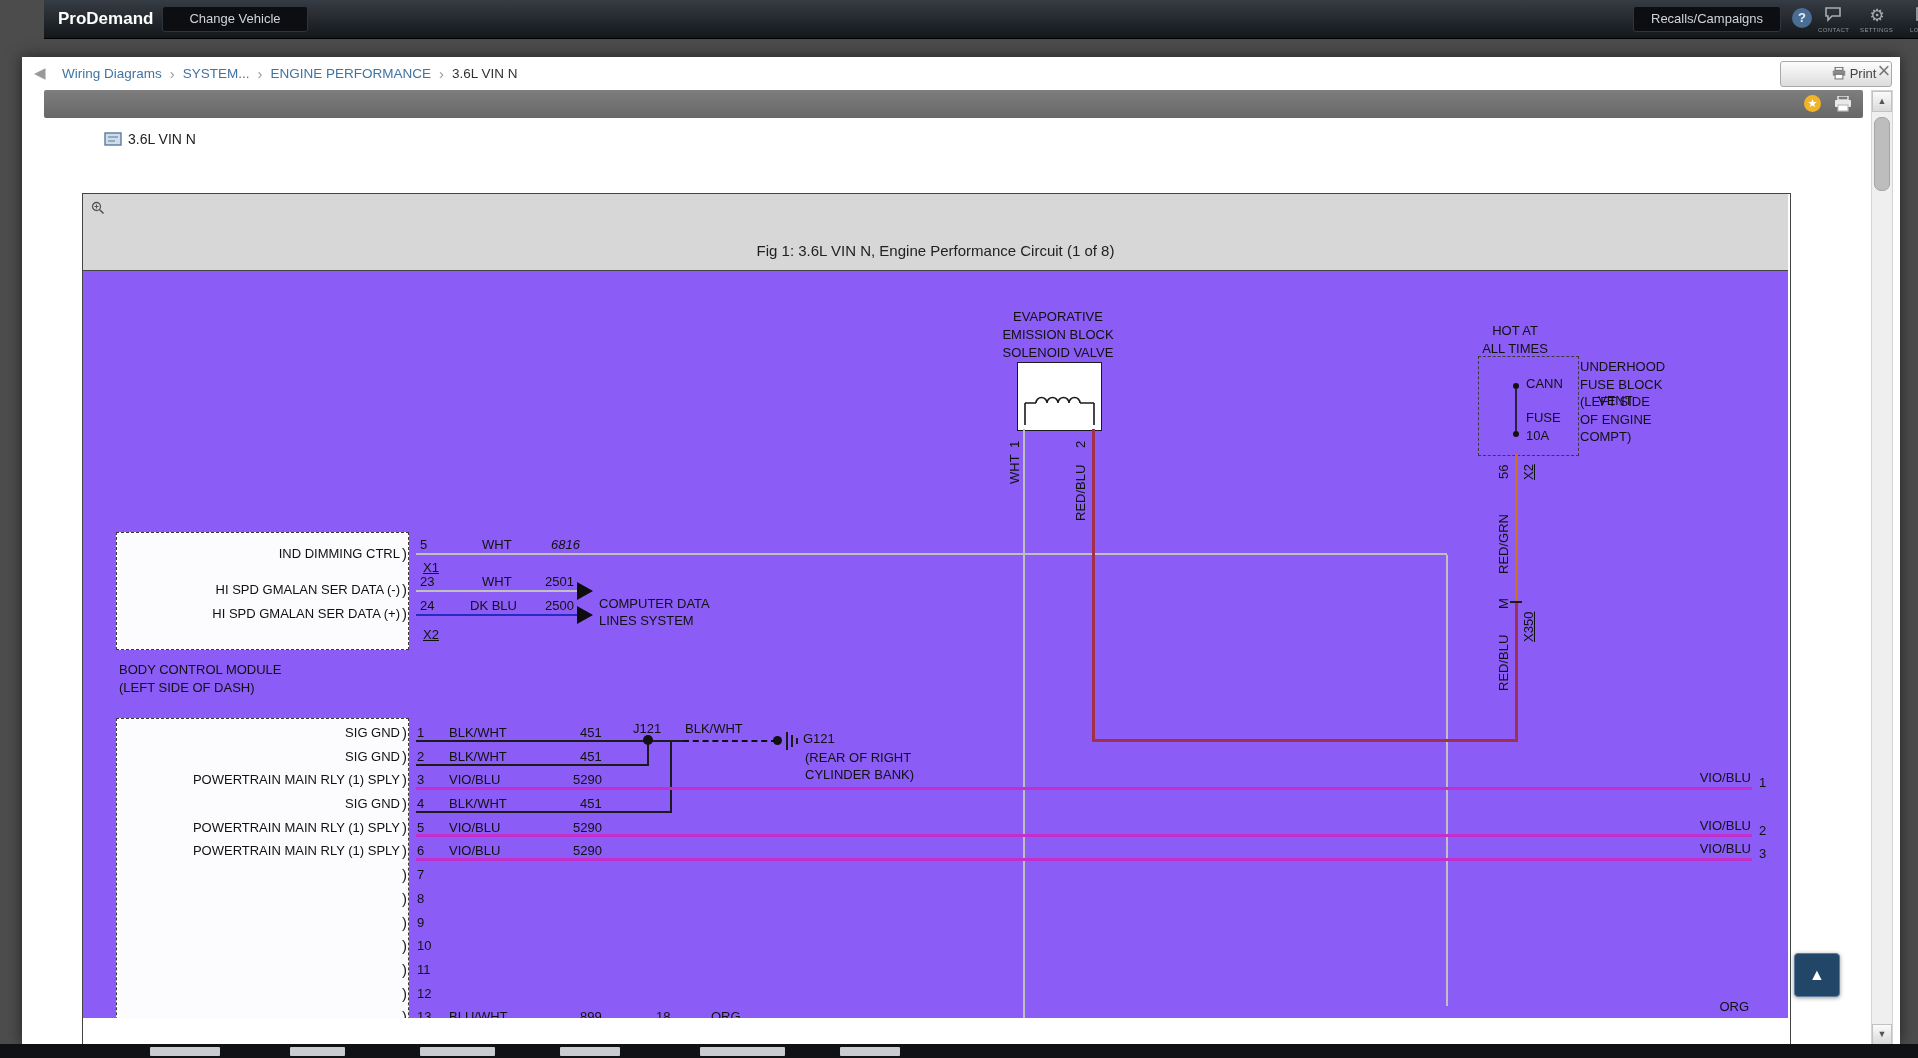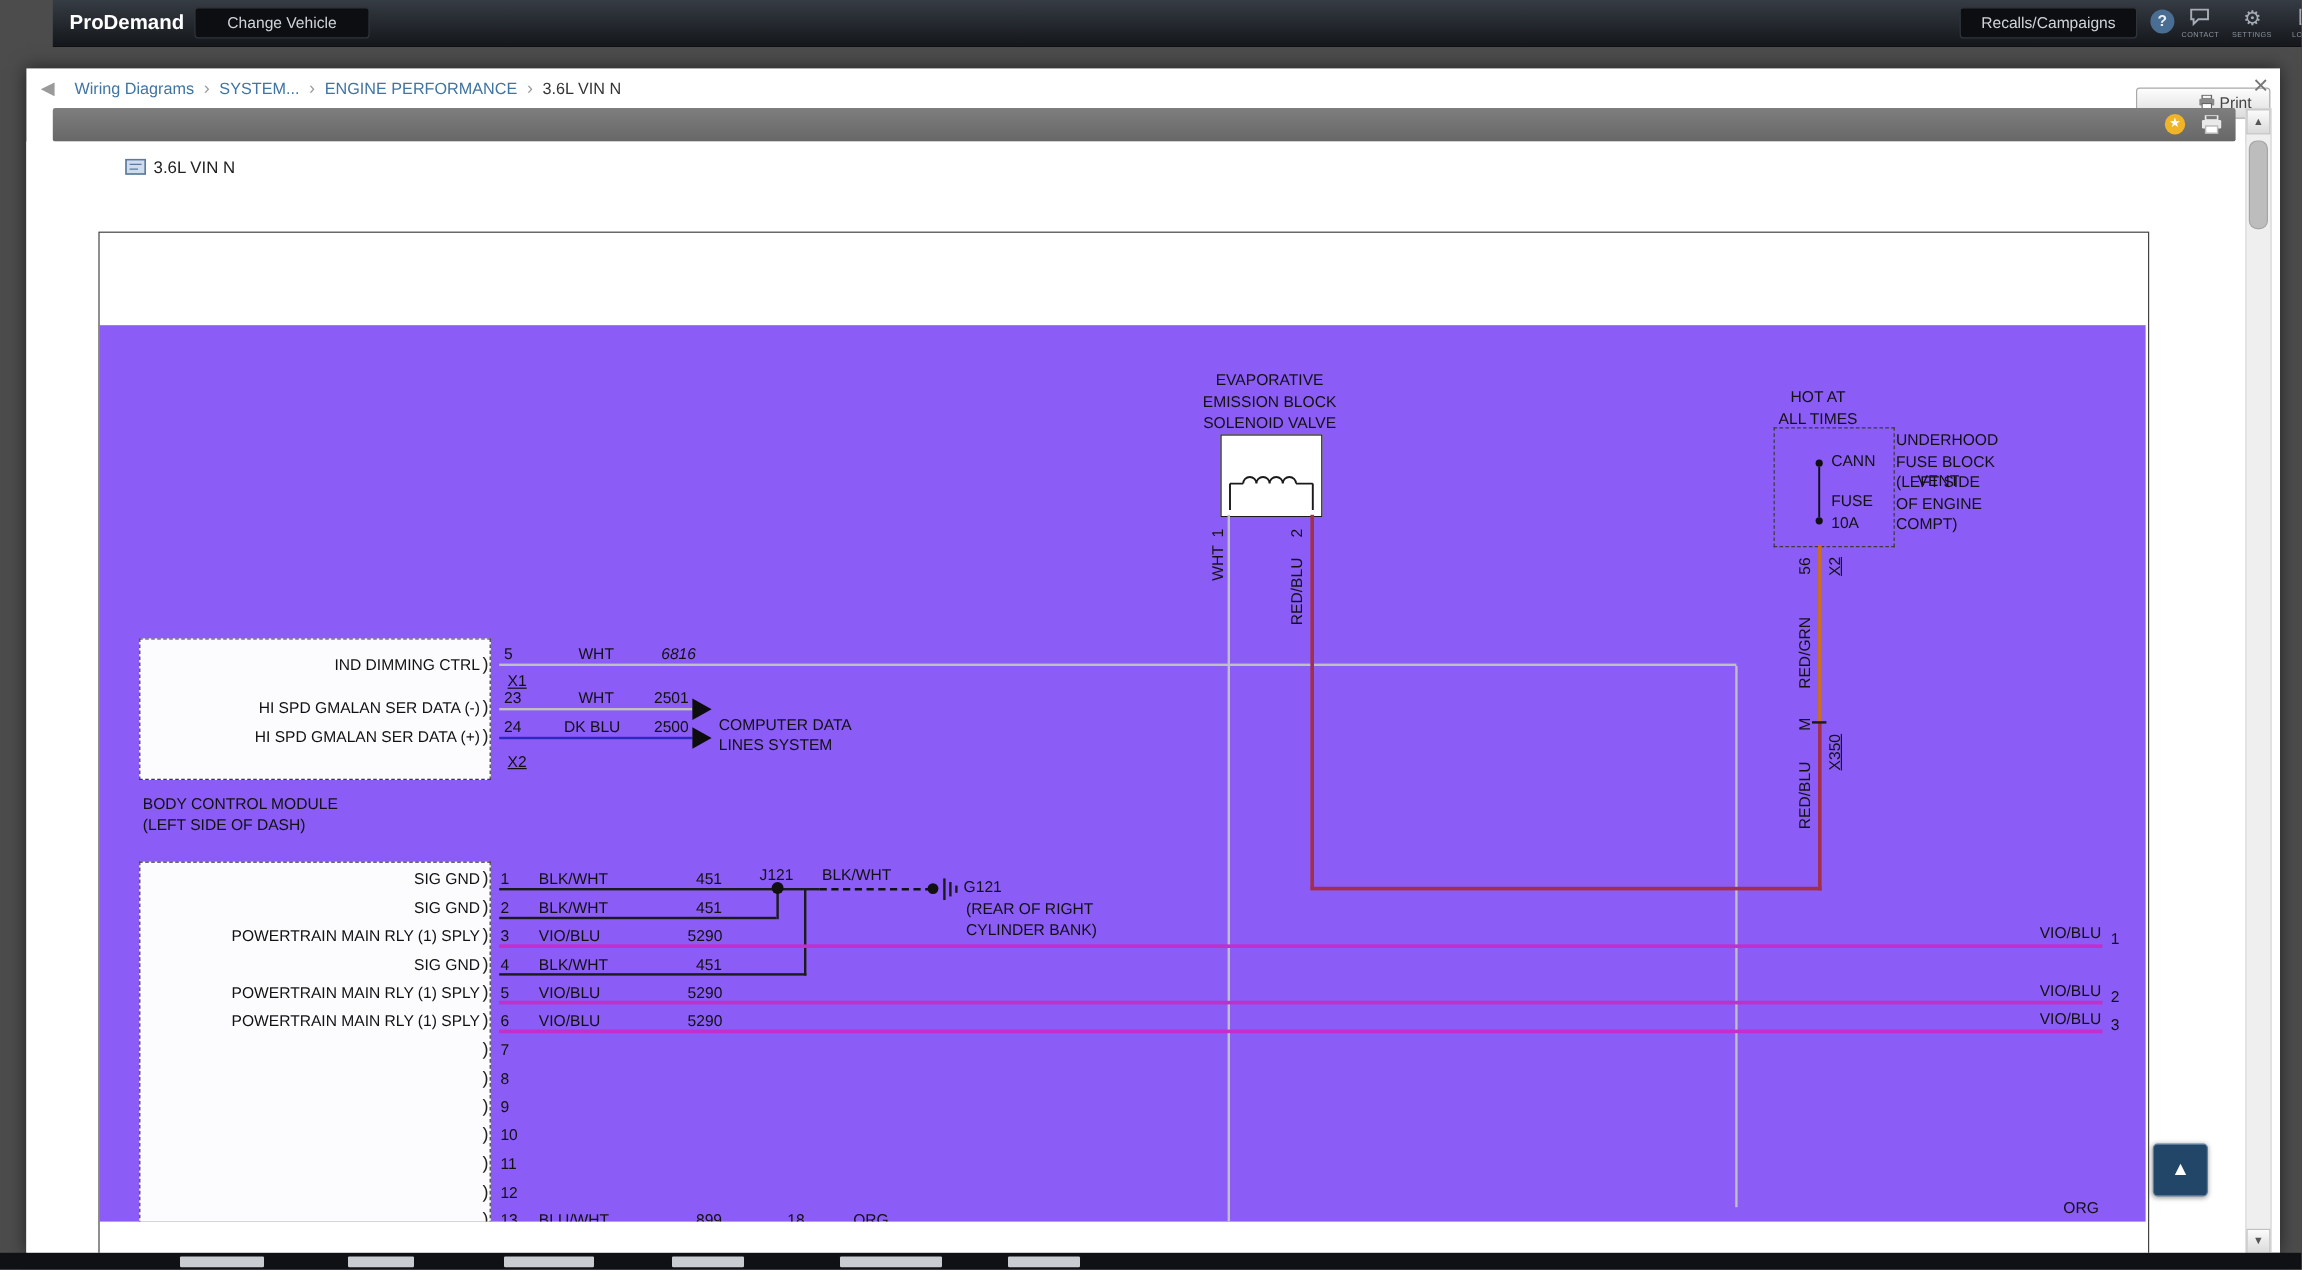--- a/index.html
+++ b/index.html
@@ -19,21 +19,21 @@
 
   
   .panel{position:absolute;left:22px;top:57px;width:1878px;height:987px;background:#fff;
          box-shadow:0 0 14px rgba(0,0,0,.55);}
   .crumb-row{position:absolute;left:0;top:0;width:1878px;height:33px;}
   .back-ico{position:absolute;left:12px;top:7px;font-size:15px;color:#9a9a9a;}
   .crumbs{position:absolute;left:40px;top:0;height:33px;display:flex;align-items:center;gap:8px;font-size:13.5px;}
   .crumb-link{color:#3f74a3;}
   .crumb-cur{color:#333;}
   .crumb-sep{color:#999;font-size:15px;}
-  .print-btn{position:absolute;left:1758px;top:16px;width:74px;height:24px;border:1px solid #a9a9a9;border-radius:3px;
+  .print-btn{position:absolute;left:1758px;top:4px;width:74px;height:24px;border:1px solid #a9a9a9;border-radius:3px;
              background:linear-gradient(#fdfdfd,#dcdcdc);color:#444;font-size:13px;line-height:23px;text-align:center;padding-left:36px;}
   .close-x{position:absolute;left:1850px;top:1px;font-size:22px;color:#777;width:24px;text-align:center;}
 
   .toolbar{position:absolute;left:22px;top:33px;width:1819px;height:28px;border-radius:2px;
            background:linear-gradient(#7e7e7e,#676767);}
   .star-badge{position:absolute;left:1760px;top:5px;width:17px;height:17px;border-radius:50%;background:#f0b429;
               color:#fff;font-size:11px;text-align:center;line-height:17px;}
 
   
   .scrollbar{position:absolute;left:1849px;top:33px;width:20px;height:954px;background:#efefef;border:1px solid #d5d5d5;}
@@ -149,20 +149,31 @@
       <div class="doc-ico">
         <svg width="18" height="14" viewBox="0 0 18 14">
             <rect x="1" y="1" width="16" height="12" fill="#cfdcea" stroke="#5b7a9d" stroke-width="1.4"></rect>
             <line x1="4" y1="5" x2="14" y2="5" stroke="#5b7a9d"></line>
             <line x1="4" y1="9" x2="11" y2="9" stroke="#5b7a9d"></line>
           </svg>
       </div>
       <div class="doc-title">3.6L VIN N</div>
 
       <div class="figure">
+        <div class="fig-header">
+          <div class="zoom-ico">
+            <svg width="14" height="14" viewBox="0 0 14 14">
+                <circle cx="5.5" cy="5.5" r="4" fill="none" stroke="#555" stroke-width="1.3"></circle>
+                <line x1="5.5" y1="3.5" x2="5.5" y2="7.5" stroke="#555"></line>
+                <line x1="3.5" y1="5.5" x2="7.5" y2="5.5" stroke="#555"></line>
+                <line x1="8.7" y1="8.7" x2="12.5" y2="12.5" stroke="#555" stroke-width="1.6"></line>
+              </svg>
+          </div>
+          <div class="fig-caption">Fig 1: 3.6L VIN N, Engine Performance Circuit (1 of 8)</div>
+        </div>
 
         <div class="canvas">
 
           <div class="t tc" style="left:875px;top:38px;width:200px;">EVAPORATIVE</div>
           <div class="t tc" style="left:875px;top:56px;width:200px;">EMISSION BLOCK</div>
           <div class="t tc" style="left:875px;top:74px;width:200px;">SOLENOID VALVE</div>
           <div style="position:absolute;left:934px;top:91px;width:83px;height:67px;border:1.6px solid #1a1a1a;background:#fff;">
             <svg width="83" height="64" viewBox="0 0 83 64">
               <path d="M7,40 V62 M76,40 V62 M7,40 H18 M62,40 H76
                        M18,40 a5.5,5.5 0 0 1 11,0 a5.5,5.5 0 0 1 11,0 a5.5,5.5 0 0 1 11,0 a5.5,5.5 0 0 1 11,0" fill="none" stroke="#1a1a1a" stroke-width="1.6"></path>

